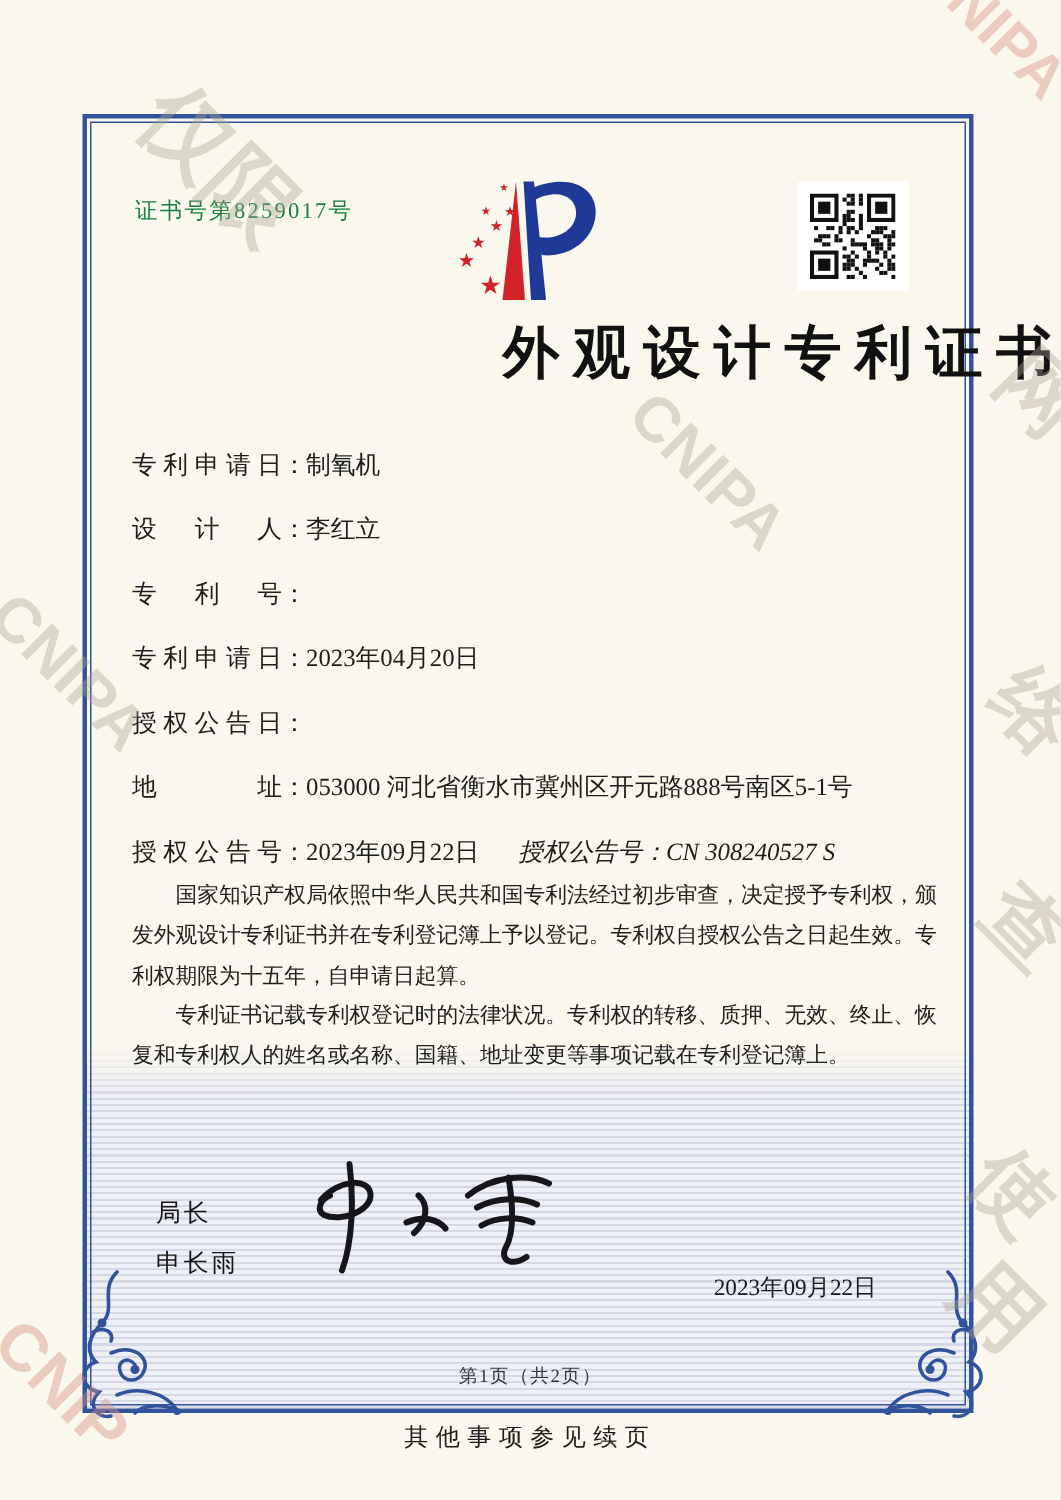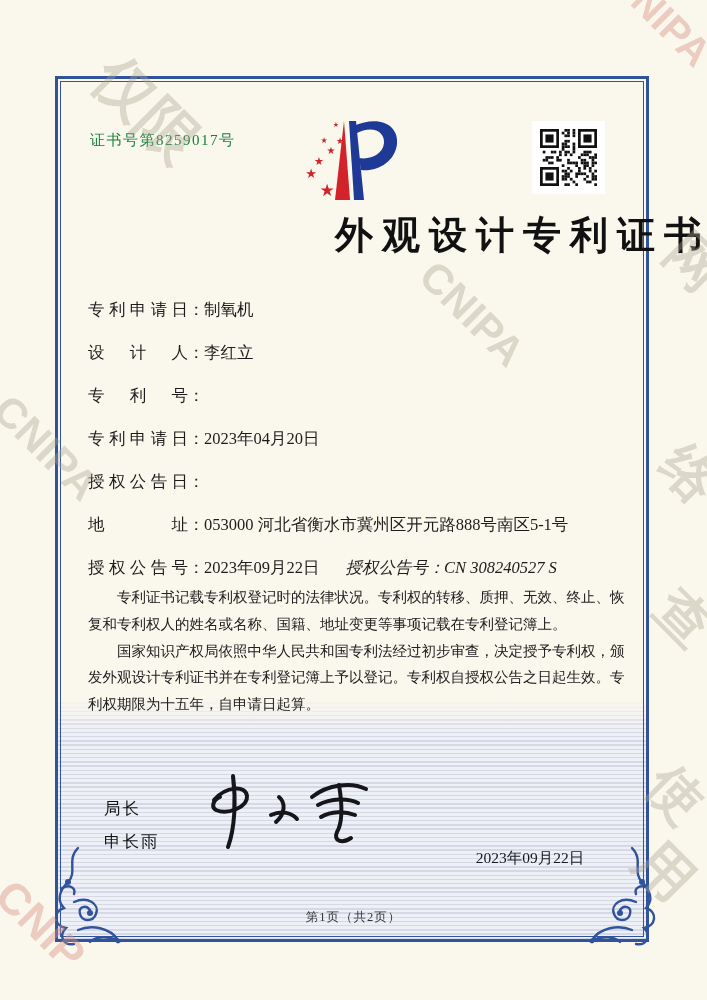--- a/index.html
+++ b/index.html
@@ -294,37 +294,38 @@
           <span class="fvalue">2023年09月22日</span>
         <span class="grant-group2">
           <span>授权公告号</span>
             <span class="fcolon">：</span>
             <span class="fvalue">CN 308240527 S</span>
         </span>
       </div>
     </div>
 
     <div class="paras">
+      <p>国家知识产权局依照中华人民共和国专利法经过初步审查，决定授予专利权，颁发外观设计专利证书并在专利登记簿上予以登记。专利权自授权公告之日起生效。专利权期限为十五年，自申请日起算。</p>
       <p>专利证书记载专利权登记时的法律状况。专利权的转移、质押、无效、终止、恢复和专利权人的姓名或名称、国籍、地址变更等事项记载在专利登记簿上。</p>
-      <p>国家知识产权局依照中华人民共和国专利法经过初步审查，决定授予专利权，颁发外观设计专利证书并在专利登记簿上予以登记。专利权自授权公告之日起生效。专利权期限为十五年，自申请日起算。</p>
     </div>
 
     <div class="signer t">局长</div>
     <div class="signer n">申长雨</div>
 
     <svg class="sig" width="175" height="82" viewBox="0 0 175 82">
       <g fill="none" stroke="#15151a" stroke-width="4" stroke-linecap="round">
         <path d="M14,30 C26,16 46,15 47,26 C48,37 28,45 16,40 C11,37 13,30 20,27"></path>
         <path d="M33,6 C36,30 35,58 28,77"></path>
         <path d="M79,27 C86,33 85,44 76,52"></path>
         <path d="M71,45 C82,40 92,43 97,49"></path>
         <path d="M112,27 C128,14 152,12 166,19"></path>
         <path d="M139,15 C142,33 143,52 137,62 C133,71 142,74 151,68"></path>
         <path d="M118,35 C131,28 148,28 158,33"></path>
         <path d="M121,47 C131,41 145,41 155,45"></path>
       </g>
     </svg>
 
     <div class="issue-date">2023年09月22日</div>
     <div class="page-ind">第1页（共2页）</div>
+    <div class="footer-note">其他事项参见续页</div>
 
   </div>
 </div>
 
 </body></html>

